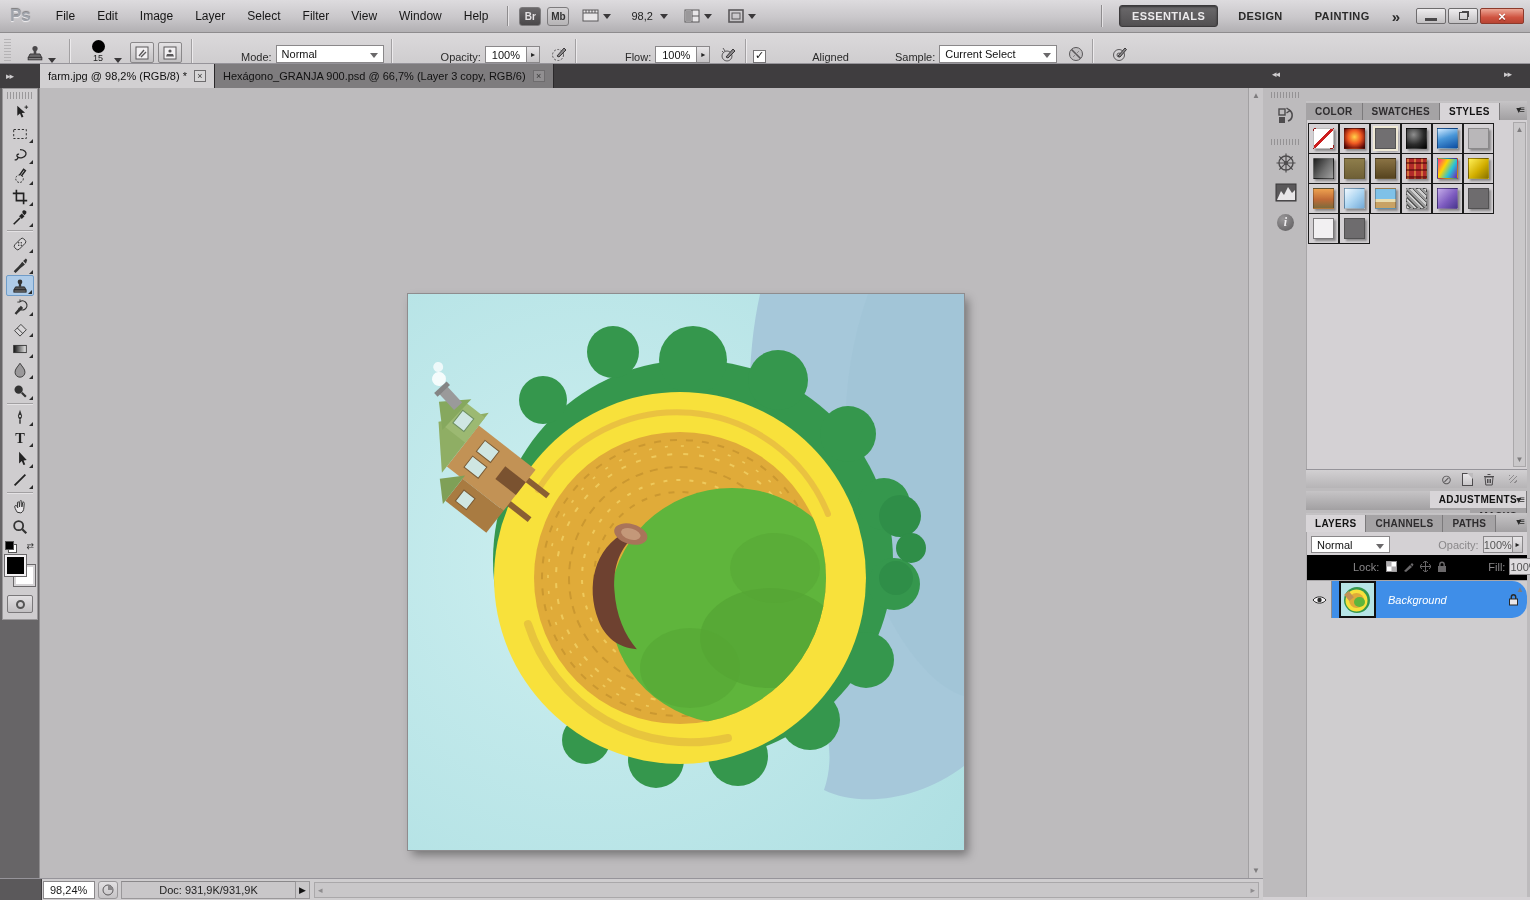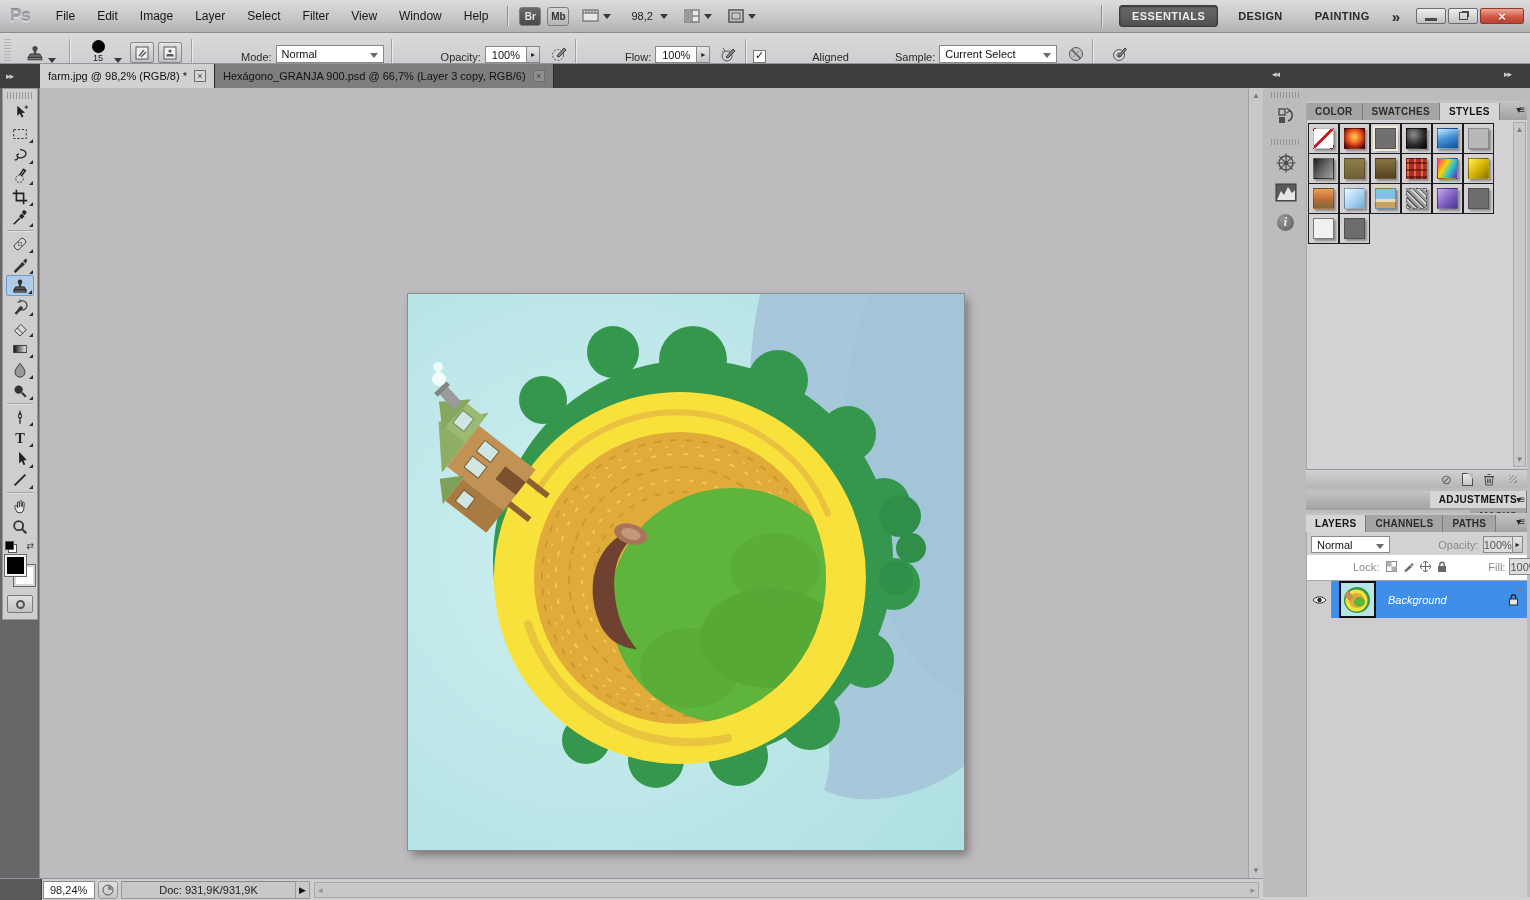--- a/index.html
+++ b/index.html
@@ -149,25 +149,25 @@
   .sw.selected { outline:2px solid #efe9d6; box-shadow:2px 2px 3px rgba(0,0,0,.45); }
   .panel-scroll { position:absolute; right:1px; top:2px; width:13px; bottom:2px; background:#cac8ca;
     border:1px solid #aaa8aa; }
   .pbottom { height:19px; background:linear-gradient(#d2d0d2,#b6b4b6); border-top:1px solid #96949a;
     display:flex; align-items:center; justify-content:flex-end; gap:10px; padding-right:10px; color:#5a585a; }
   .resize-grip { width:8px; height:8px; margin-left:4px;
     background:repeating-linear-gradient(135deg,#8e8c8e 0 1px, transparent 1px 3px); }
   #adj-bar { margin-top:3px;flex-direction:column; }
   #layers-panel { margin-top:3px; }
   #layers-controls { background:#d4d1d4; border-left:1px solid #a8a6a8; padding:4px 4px 2px; display:flex; align-items:center; }
-  #lock-row { background:#ffffff; border-left:1px solid #a8a6a8; padding:3px 4px 5px; display:flex; align-items:center;
+  #lock-row { background:#000000; border-left:1px solid #a8a6a8; padding:3px 4px 5px; display:flex; align-items:center;
     border-bottom:1px solid #a8a6a8; }
   .lock-ico { margin:0 3px; display:inline-flex; }
   #layers-list { background:#cfcdcf; height:332px; position:relative; border-left:1px solid #a8a6a8; }
-  #layer-row { height:37px; background:#3f8ee8; display:flex; align-items:center; }
+  #layer-row { height:37px; background:#3f8ee8; display:flex; align-items:center;border-radius:15px; }
   .eye-cell { width:25px; height:37px; background:#cfcdcf; border-right:1px solid #8e8c8e;
     display:flex; align-items:center; justify-content:center; }
   #layer-thumb { width:37px; height:37px; border:2px solid #111; margin-left:7px; background:#b7e4e6; }
   #layer-name { color:#fff; font-style:italic; margin-left:12px; flex:1; }
   #layer-lock { margin-right:8px; display:inline-flex; }
   .lb-ico { display:inline-flex; align-items:center; justify-content:center; }
   .page-ico { width:11px; height:13px; border:1px solid #4e4c4e; background:linear-gradient(#e8e6e8,#c8c6c8); position:relative; }
   .page-ico::before { content:""; position:absolute; right:-1px; top:-1px; border:3px solid;
     border-color:#bdbbbd #bdbbbd transparent transparent; }
   #dock-bottom-frame { position:absolute; left:0; top:809px; width:267px; height:3px; background:#d4d1d4; }

